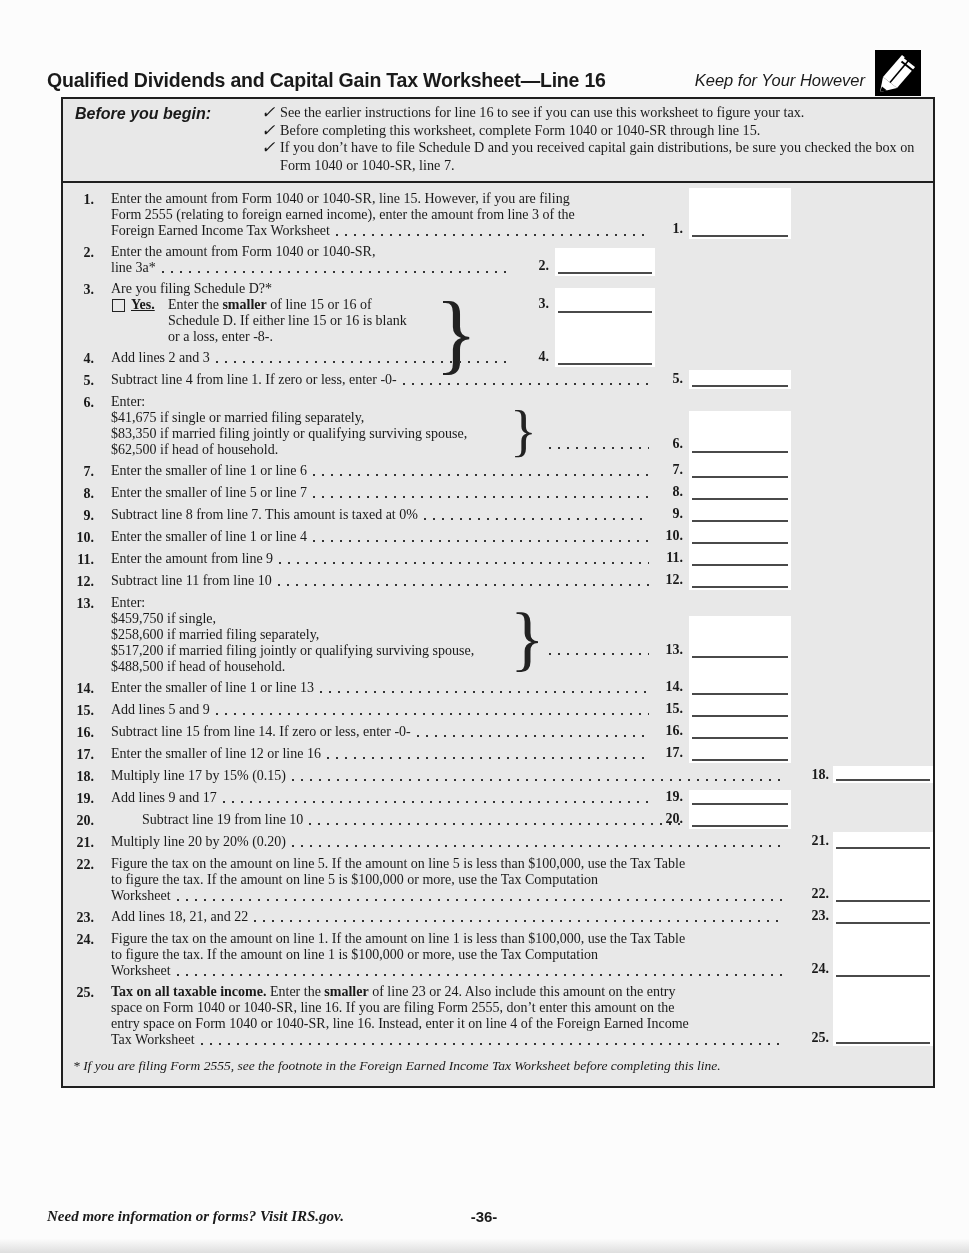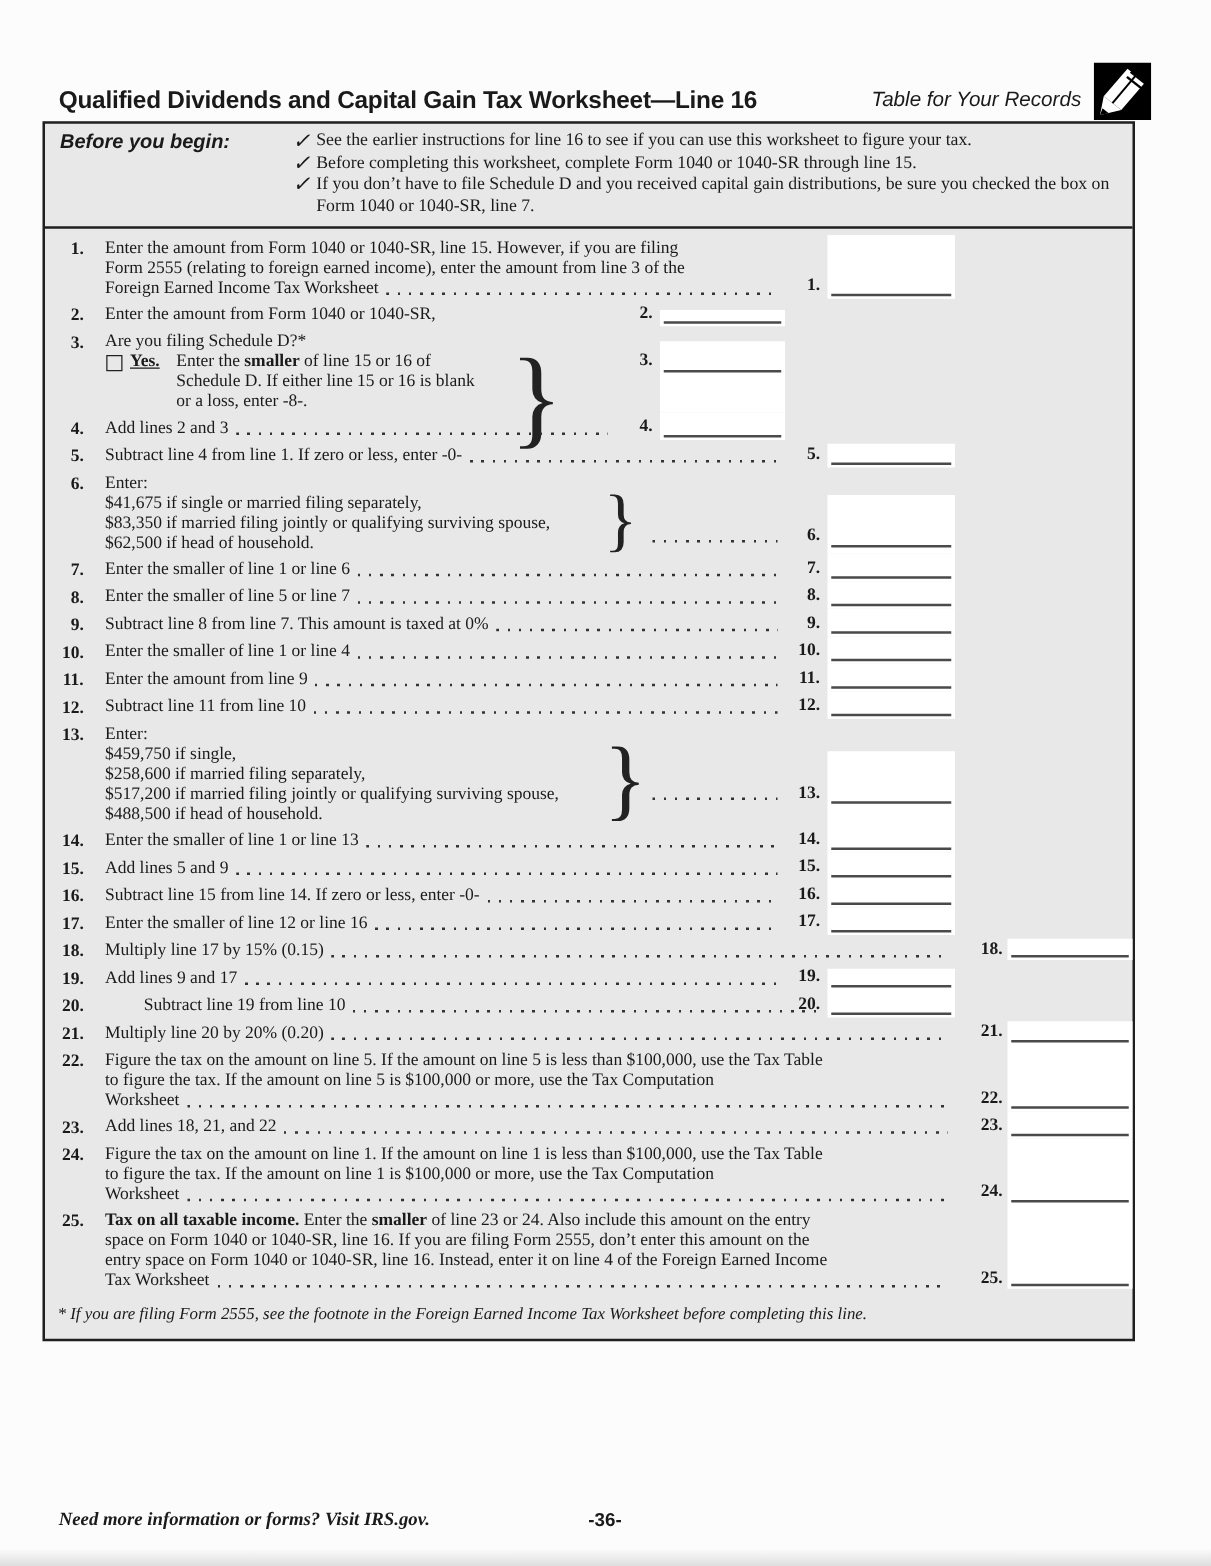--- a/index.html
+++ b/index.html
@@ -4,21 +4,21 @@
 <style>
   html,body{margin:0;padding:0;background:#fff;}
   .page{position:relative;width:969px;height:1253px;background:#fcfcfc;overflow:hidden;
         font-family:"Liberation Serif",serif;color:#1a1a1a;}
   
   .hdr{position:absolute;left:47px;top:48px;width:874px;height:48px;display:flex;align-items:flex-end;}
   .title{font-family:"Liberation Sans",sans-serif;font-weight:700;font-size:19.5px;margin:0 0 4px 0;flex:1;letter-spacing:-.2px;}
   .keep{font-family:"Liberation Sans",sans-serif;font-style:italic;font-size:16.5px;margin:0 10px 6px 0;}
   .pencil{width:46px;height:46px;flex:none;}
   
-  .sheet{position:absolute;left:34px;top:97px;width:874px;box-sizing:border-box;
+  .sheet{position:absolute;left:61px;top:97px;width:874px;box-sizing:border-box;
          border:2px solid #1f1f1f;background:#e8e8e8;}
   
   .byb{display:flex;padding:5px 8px 7px 12px;border-bottom:2px solid #1f1f1f;}
   .byb-label{font-family:"Liberation Sans",sans-serif;font-weight:700;font-style:italic;font-size:16px;width:186px;flex:none;padding-top:1px;}
   .byb-items{flex:1;}
   .byb-item{display:flex;font-size:14.2px;line-height:17.5px;}
   .chk{width:19px;flex:none;font-size:17px;font-style:italic;line-height:17px;}
   
   #rows{padding-top:3px;}
   .row{position:relative;display:flex;padding-top:5px;font-size:14px;}
@@ -46,21 +46,21 @@
              font-family:"Liberation Sans",sans-serif;font-weight:700;font-style:normal;}
   .bbar{position:absolute;left:0;right:0;bottom:0;height:14px;background:linear-gradient(#fbfbfb,#dedede);}
 </style>
 </head>
 <body>
 
 <div class="page">
 
   <div class="hdr">
     <h1 class="title">Qualified Dividends and Capital Gain Tax Worksheet—Line 16</h1>
-    <div class="keep">Table for Your Records</div>
+    <div class="keep">Keep for Your However</div>
     <div class="pencil">
       <svg width="46" height="46" viewBox="0 0 46 46">
         <rect width="46" height="46" fill="#000"></rect>
         <polygon points="27,5 41,16 22,38 8,27" fill="#fff"></polygon>
         <polygon points="8,27 22,38 5,42" fill="#fff"></polygon>
         <polygon points="5,42 12,40.5 7,36.5" fill="#000"></polygon>
         <line x1="30,0" y1="0" x2="0" y2="0"></line>
         <line x1="29.5" y1="7.5" x2="43.5" y2="18.5" stroke="#000" stroke-width="2"></line>
         <line x1="26.5" y1="11.5" x2="40.5" y2="22.5" stroke="#000" stroke-width="2"></line>
         <line x1="15" y1="32.5" x2="33.5" y2="10.5" stroke="#000" stroke-width="1.6"></line>
@@ -100,20 +100,24 @@
           </div>
           <span class="lab" style="left: 586px; width: 34px; bottom: 3px;">1.</span>
           <div class="box" style="left: 626px; width: 102px; top: 2px; bottom: 0px;">
             <div class="rule" style="bottom: 2px;"></div>
           </div>
         </div>
         <div class="row">
           <div class="num">2.</div>
           <div class="txt" style="width: 404px;">
             <div class="tl"><span>Enter the amount from Form 1040 or 1040-SR,</span></div>
+            <div class="tl fl">
+              <span>line 3a*</span>
+              <span class="dl"></span>
+            </div>
           </div>
           <span class="lab" style="left: 452px; width: 34px; bottom: 3px;">2.</span>
           <div class="box" style="left: 492px; width: 100px; top: 9px; bottom: 0px;">
             <div class="rule" style="bottom: 2px;"></div>
           </div>
         </div>
         <div class="row">
           <div class="num">3.</div>
           <div class="txt" style="width: 404px;">
             <div class="tl"><span>Are you filing Schedule D?*</span></div>

